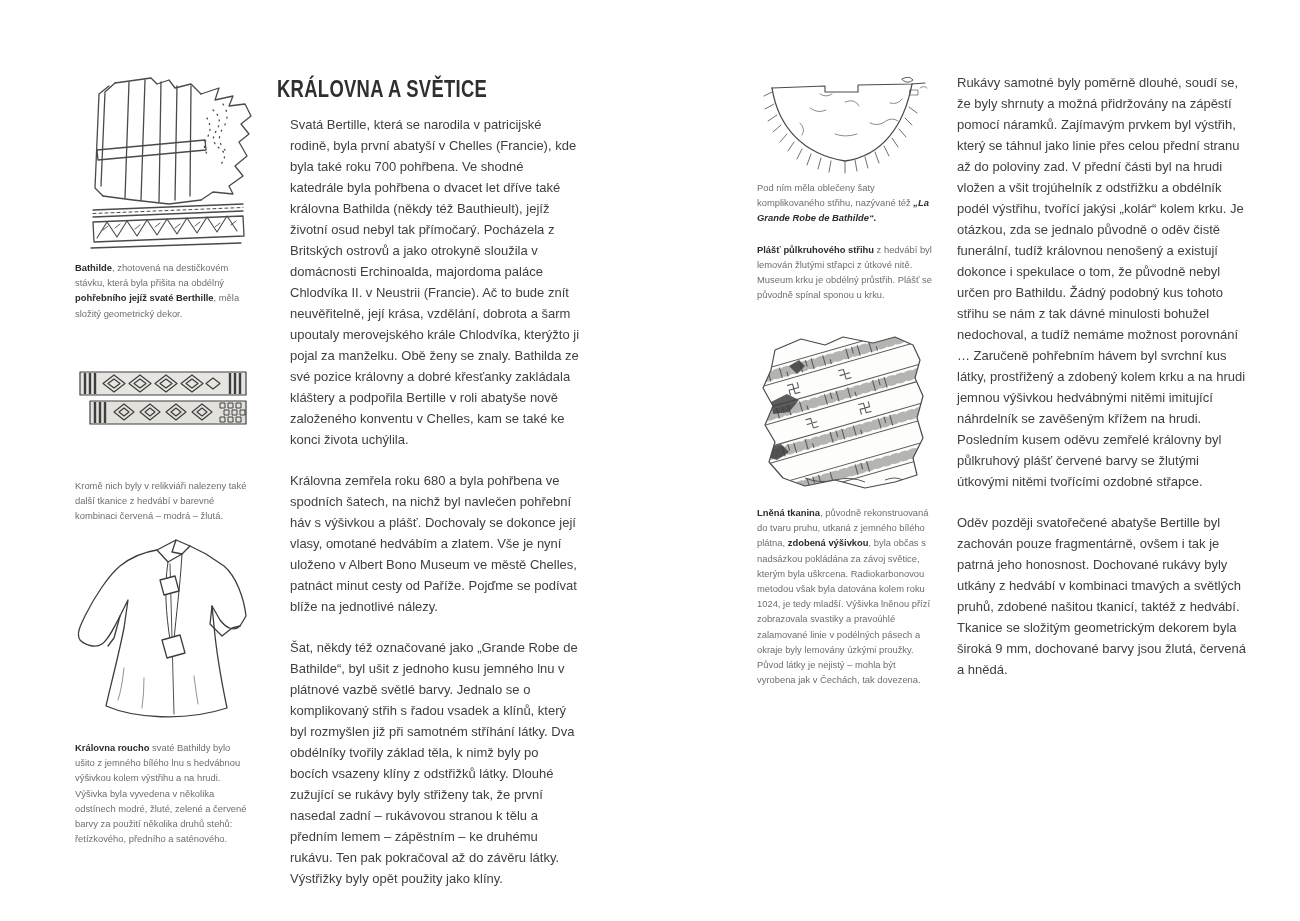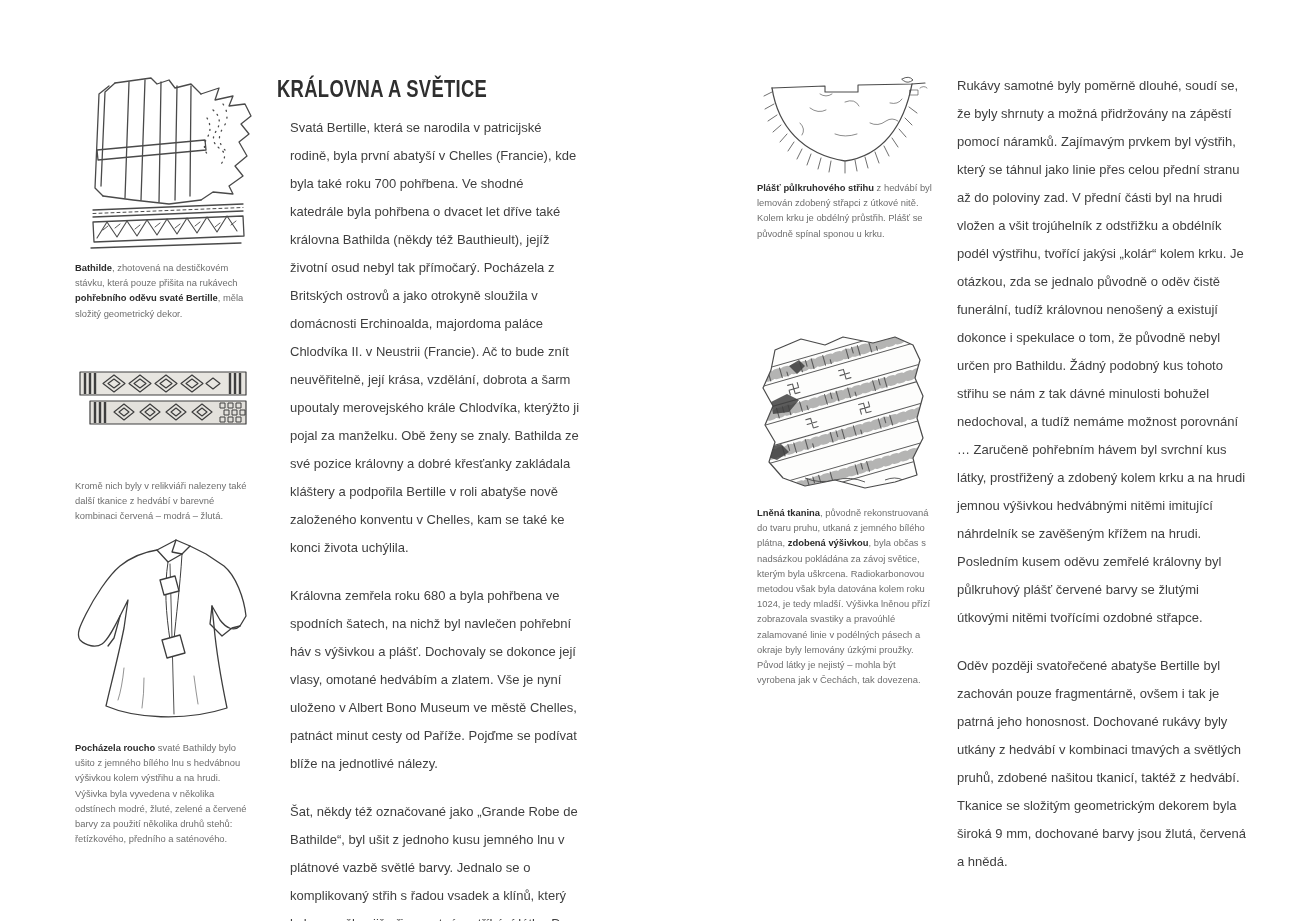--- a/index.html
+++ b/index.html
@@ -1,21 +1,21 @@
 <!DOCTYPE html>
 <html><head>
 <meta charset="utf-8">
 <style>
   html,body{margin:0;padding:0;background:#ffffff;}
   .spread{position:relative;width:1300px;height:921px;background:#ffffff;
           font-family:"Liberation Sans",sans-serif;overflow:hidden;}
   .abs{position:absolute;}
   .title{font-size:23px;font-weight:700;color:#2f2f2f;margin:0;
          transform:scaleX(.8);transform-origin:left top;white-space:nowrap;letter-spacing:.4px;}
-  .body-col p{margin:0 0 20px;font-size:13px;line-height:28px;color:#3f3f3f;text-align:left;}
+  .body-col p{margin:0 0 20px;font-size:13px;line-height:21px;color:#3f3f3f;text-align:left;}
   .caption{font-size:9.4px;line-height:15.2px;color:#6e6e6e;margin:0 0 14px;}
   .caption strong{color:#2c2c2c;font-weight:700;}
   .caption .bi{font-style:italic;font-weight:700;color:#2c2c2c;}
   figure{margin:0;}
   svg{display:block;}
 </style>
 </head>
 <body>
 
 <div class="spread">
@@ -41,21 +41,21 @@
         <path d="M20,147 L170,141"></path>
         <path stroke-dasharray="3 3" stroke-width="1" d="M20,143.5 L170,137.5"></path>
         <path d="M20,152 L170,146 L171,166 L21,172 Z"></path>
         <path stroke-width="1.1" d="M24,168 L34,152 L44,167 L54,151 L64,166 L74,150 L84,165 L94,149 L104,164 L114,148 L124,163 L134,147 L144,162 L154,146 L164,161"></path>
         <path stroke-width="0.9" d="M30,160 l5,-4 M42,158 l5,-4 M62,159 l5,-4 M82,157 l5,-4 M102,158 l5,-4 M122,156 l5,-4 M142,157 l5,-4 M158,155 l5,-4"></path>
         <path d="M18,178 L168,173"></path>
       </g>
     </svg>
   </figure>
 
-  <p class="caption abs" style="left:75px;top:260px;width:176px;"><strong>Bathilde</strong><span>, zhotovená na destičkovém stávku, která pouze přišita na rukávech </span><strong>pohřebního oděvu svaté Bertille</strong><span>, měla složitý geometrický dekor.</span></p>
+  <p class="caption abs" style="left:75px;top:260px;width:176px;"><strong>Bathilde</strong><span>, zhotovená na destičkovém stávku, která byla přišita na obdélný </span><strong>pohřebního jejíž svaté Berthille</strong><span>, měla složitý geometrický dekor.</span></p>
 
   <figure class="abs" style="left:78px;top:369px;width:170px;height:58px;">
     <svg viewBox="0 0 170 58" width="170" height="58">
       <g stroke="#3e3e3e" stroke-width="1.2" fill="none" stroke-linejoin="round">
         <rect x="2" y="3" width="166" height="23" fill="#e7e5e0"></rect>
         <path stroke-width="2.4" d="M7,4 V25 M12,4 V25 M17,4 V25 M152,4 V25 M157,4 V25 M162,4 V25"></path>
         <path d="M36,6 l11,8.5 l-11,8.5 l-11,-8.5 Z M36,10 l6,4.5 l-6,4.5 l-6,-4.5 Z
                  M62,6 l11,8.5 l-11,8.5 l-11,-8.5 Z M62,10 l6,4.5 l-6,4.5 l-6,-4.5 Z
                  M88,6 l11,8.5 l-11,8.5 l-11,-8.5 Z M88,10 l6,4.5 l-6,4.5 l-6,-4.5 Z
                  M114,6 l11,8.5 l-11,8.5 l-11,-8.5 Z M114,10 l6,4.5 l-6,4.5 l-6,-4.5 Z
@@ -86,21 +86,21 @@
         <path d="M106,36 L108,110 L110,186" fill="none" stroke-width="0.9"></path>
         <path d="M104,34 C100,60 102,85 106,112" fill="none" stroke-width="1"></path>
         <path d="M118,26 C116,60 112,88 110,112" fill="none" stroke-width="1"></path>
         <path d="M96,52 l15,-4 l4,15 l-15,4 Z"></path>
         <path d="M98,112 l18,-5 l5,18 l-18,5 Z"></path>
         <path d="M60,140 q-2,20 -6,32 M80,150 q0,16 -2,30 M130,148 q2,16 4,28" fill="none" stroke-width="0.8" opacity="0.7"></path>
       </g>
     </svg>
   </figure>
 
-  <p class="caption abs" style="left:75px;top:740px;width:176px;"><strong>Pocházela roucho</strong><span> svaté Bathildy bylo ušito z jemného bílého lnu s hedvábnou výšivkou kolem výstřihu a na hrudi. Výšivka byla vyvedena v několika odstínech modré, žluté, zelené a červené barvy za použití několika druhů stehů: řetízkového, předního a saténového.</span></p>
+  <p class="caption abs" style="left:75px;top:740px;width:176px;"><strong>Královna roucho</strong><span> svaté Bathildy bylo ušito z jemného bílého lnu s hedvábnou výšivkou kolem výstřihu a na hrudi. Výšivka byla vyvedena v několika odstínech modré, žluté, zelené a červené barvy za použití několika druhů stehů: řetízkového, předního a saténového.</span></p>
 
   <h1 class="title abs" style="left:277px;top:76px;">KRÁLOVNA A SVĚTICE</h1>
 
   <div class="body-col abs" style="left:290px;top:114px;width:290px;">
     <p>Svatá Bertille, která se narodila v patricijské rodině, byla první abatyší v Chelles (Francie), kde byla také roku 700 pohřbena. Ve shodné katedrále byla pohřbena o dvacet let dříve také královna Bathilda (někdy též Bauthieult), jejíž životní osud nebyl tak přímočarý. Pocházela z Britských ostrovů a jako otrokyně sloužila v domácnosti Erchinoalda, majordoma paláce Chlodvíka II. v Neustrii (Francie). Ač to bude znít neuvěřitelně, její krása, vzdělání, dobrota a šarm upoutaly merovejského krále Chlodvíka, kterýžto ji pojal za manželku. Obě ženy se znaly. Bathilda ze své pozice královny a dobré křesťanky zakládala kláštery a podpořila Bertille v roli abatyše nově založeného konventu v Chelles, kam se také ke konci života uchýlila.</p>
     <p>Královna zemřela roku 680 a byla pohřbena ve spodních šatech, na nichž byl navlečen pohřební háv s výšivkou a plášť. Dochovaly se dokonce její vlasy, omotané hedvábím a zlatem. Vše je nyní uloženo v Albert Bono Museum ve městě Chelles, patnáct minut cesty od Paříže. Pojďme se podívat blíže na jednotlivé nálezy.</p>
     <p>Šat, někdy též označované jako „Grande Robe de Bathilde“, byl ušit z jednoho kusu jemného lnu v plátnové vazbě světlé barvy. Jednalo se o komplikovaný střih s řadou vsadek a klínů, který byl rozmyšlen již při samotném stříhání látky. Dva obdélníky tvořily základ těla, k nimž byly po bocích vsazeny klíny z odstřižků látky. Dlouhé zužující se rukávy byly střiženy tak, že první nasedal zadní – rukávovou stranou k tělu a předním lemem – zápěstním – ke druhému rukávu. Ten pak pokračoval až do závěru látky. Výstřižky byly opět použity jako klíny.</p>
   </div>
 
   <figure class="abs" style="left:750px;top:68px;width:185px;height:108px;">
@@ -110,21 +110,22 @@
         <path d="M152,11 q7,-4 11,1 q-5,4 -9,1 Z" stroke-width="0.9"></path>
         <path d="M22,20 C28,58 52,86 95,93 C132,88 154,58 162,16" stroke-width="1.3"></path>
         <path d="M22,24 l-8,4 M24,36 l-9,5 M27,47 l-9,6 M31,57 l-8,7 M37,66 l-7,8 M44,74 l-6,9 M52,81 l-5,10 M61,86 l-4,11 M71,90 l-3,11 M81,93 l-2,11 M95,94 l0,11 M105,92 l2,11 M115,89 l3,11 M125,84 l4,11 M134,78 l5,10 M142,70 l6,9 M149,61 l7,8 M155,50 l7,7 M159,39 l8,6" stroke-width="0.8"></path>
         <path d="M60,40 q8,6 16,2 M95,34 q10,-4 14,4 M120,55 q8,4 16,-2 q6,-4 12,0 M50,55 q6,6 2,12 M85,66 q10,4 22,0 M140,35 q8,2 12,-4 M70,26 q6,4 12,0" stroke-width="0.8" opacity="0.8"></path>
         <path d="M160,22 h8 v5 h-8 Z M170,20 q4,-3 7,0" stroke-width="0.8" opacity="0.8"></path>
       </g>
     </svg>
   </figure>
 
   <div class="abs" style="left:757px;top:180px;width:176px;">
-    <p class="caption"><strong>Plášť půlkruhového střihu</strong><span> z hedvábí byl lemován zdobený střapci z útkové nitě. Kolem krku je obdélný průstřih. Plášť se původně spínal sponou u krku.</span></p>
+    <p class="caption" style="margin-bottom:16px;"><span>Pod ním měla oblečeny šaty komplikovaného střihu, nazývané též </span><span class="bi">„La Grande Robe de Bathilde“.</span></p>
+    <p class="caption"><strong>Plášť půlkruhového střihu</strong><span> z hedvábí byl lemován žlutými střapci z útkové nitě. Museum krku je obdélný průstřih. Plášť se původně spínal sponou u krku.</span></p>
   </div>
 
   <figure class="abs" style="left:745px;top:330px;width:190px;height:165px;">
     <svg viewBox="0 0 190 165" width="190" height="165">
       <defs>
         <clipPath id="fabclip">
           <path d="M30,20 L56,9 L80,15 L98,7 L128,13 L150,7 L168,15 L175,30 L170,48 L178,66 L172,88 L178,108 L168,128 L172,145 L150,152 L120,158 L90,150 L60,156 L38,148 L24,132 L30,112 L20,95 L28,76 L18,58 L26,40 Z"></path>
         </clipPath>
       </defs>
       <path d="M30,20 L56,9 L80,15 L98,7 L128,13 L150,7 L168,15 L175,30 L170,48 L178,66 L172,88 L178,108 L168,128 L172,145 L150,152 L120,158 L90,150 L60,156 L38,148 L24,132 L30,112 L20,95 L28,76 L18,58 L26,40 Z" fill="#fdfdfc" stroke="#4a4a4a" stroke-width="1.2" stroke-linejoin="round"></path>

